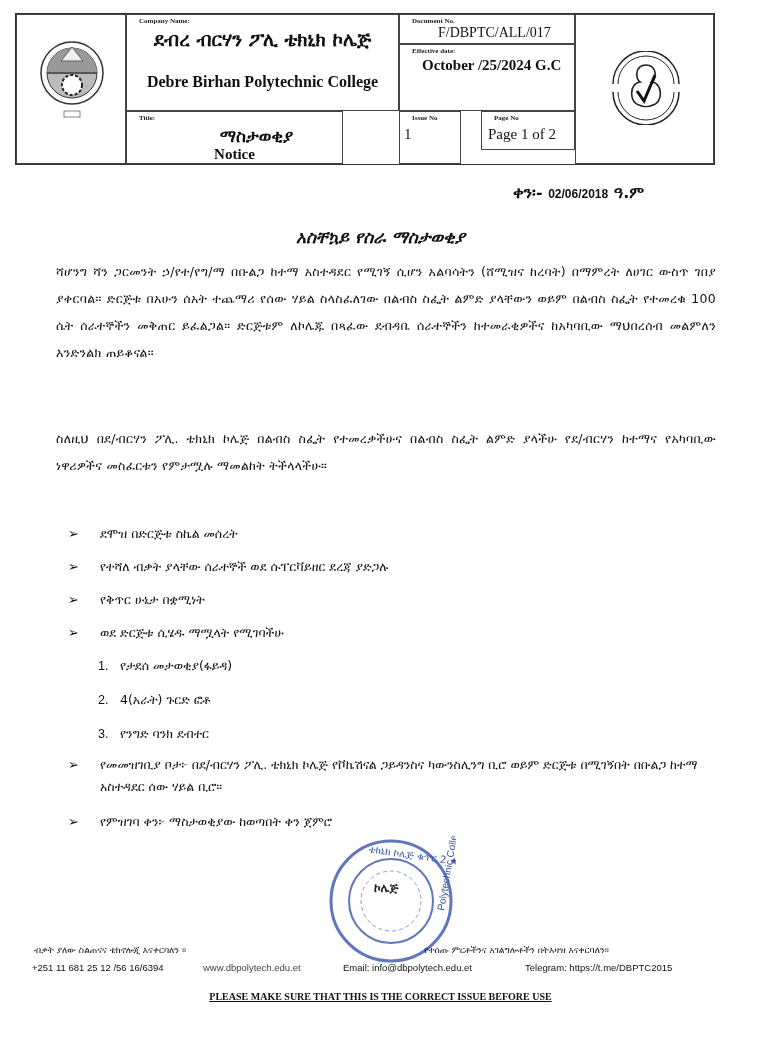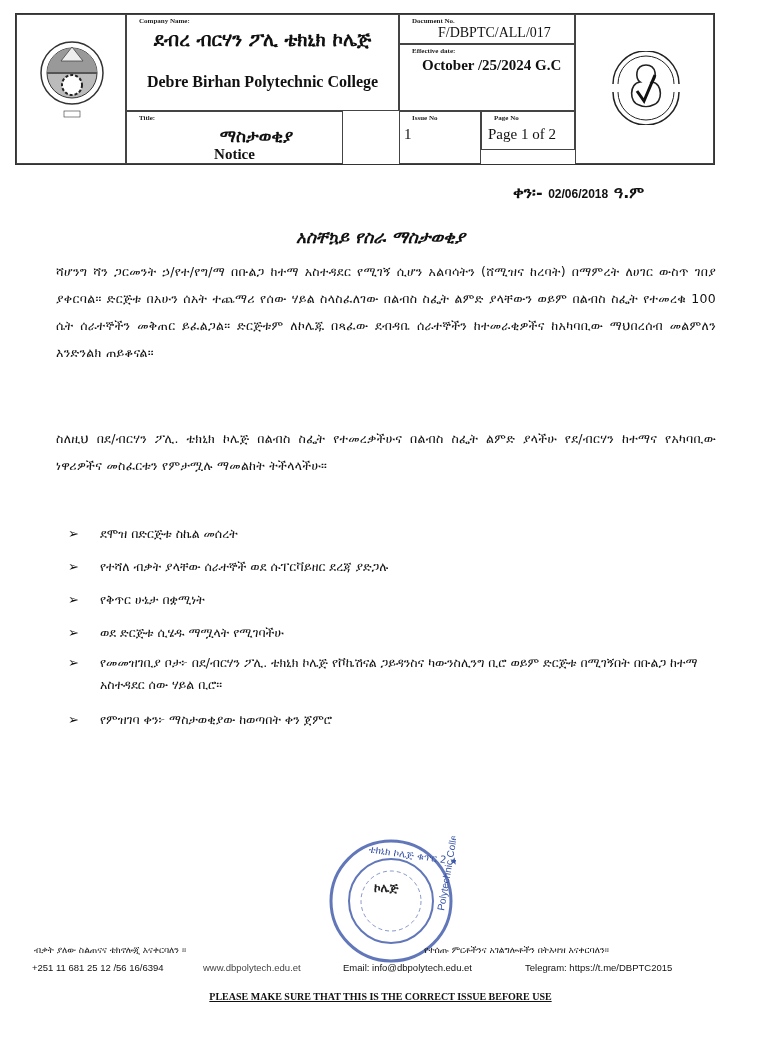--- a/index.html
+++ b/index.html
@@ -5,21 +5,21 @@
   html,body{margin:0;padding:0;background:#fff;}
   body{width:761px;height:1038px;position:relative;overflow:hidden;font-family:"DejaVu Serif",serif;color:#111;}
   .hdr{position:absolute;left:15px;top:13px;width:700px;height:152px;border:1.5px solid #333;box-sizing:border-box;}
   .cell{position:absolute;border:1px solid #444;box-sizing:border-box;}
   .lbl{font-family:"Liberation Serif",serif;font-size:7px;font-weight:bold;position:absolute;left:4px;top:2px;color:#222;padding-left:8px;}
   .logo-cell{left:0;top:0;width:110px;height:150px;}
   .company-cell{left:110px;top:0;width:273px;height:97px;}
   .title-cell{left:110px;top:97px;width:217px;height:53px;}
   .docno-cell{left:383px;top:0;width:176px;height:30px;}
   .eff-cell{left:383px;top:30px;width:176px;height:67px;}
-  .issue-cell{left:383px;top:97px;width:82px;height:53px;}
+  .issue-cell{left:383px;top:97px;width:62px;height:53px;}
   .page-cell{left:465px;top:97px;width:94px;height:39px;}
   .cert-cell{left:559px;top:0;width:139px;height:150px;}
   .company-am{position:absolute;left:0;right:0;top:13px;text-align:center;font-size:19px;font-weight:bold;line-height:22px;font-family:"DejaVu Sans",sans-serif;}
   .company-en{position:absolute;left:0;right:0;top:57px;text-align:center;font-size:16px;font-weight:bold;line-height:20px;font-family:"Liberation Serif",serif;}
   .title-am{position:absolute;left:0;right:0;top:14px;text-align:center;font-size:17px;font-weight:bold;font-family:"DejaVu Sans",sans-serif;padding-left:44px;}
   .title-en{position:absolute;left:0;right:0;top:34px;text-align:center;font-size:15px;font-weight:bold;font-family:"Liberation Serif",serif;}
   .docno-val{position:absolute;left:38px;top:10px;font-size:14px;font-family:"Liberation Serif",serif;}
   .eff-val{position:absolute;left:22px;top:12px;font-size:15px;font-weight:bold;font-family:"Liberation Serif",serif;}
   .issue-val{position:absolute;left:4px;top:14px;font-size:15px;font-family:"Liberation Serif",serif;}
   .page-val{position:absolute;left:6px;top:14px;font-size:15px;font-family:"Liberation Serif",serif;}
@@ -104,20 +104,25 @@
 <div class="heading">አስቸኳይ የስራ ማስታወቂያ</div>
 
 <div class="para p1">ሻሆንግ ሻን ጋርመንት ኃ/የተ/የግ/ማ በቡልጋ ከተማ አስተዳደር የሚገኝ ሲሆን አልባሳትን (ሸሚዝና ከረባት) በማምረት ለሀገር ውስጥ ገበያ ያቀርባል። ድርጅቱ በአሁን ሰአት ተጨማሪ የሰው ሃይል ስላስፈለገው በልብስ ስፌት ልምድ ያላቸውን ወይም በልብስ ስፌት የተመረቁ 100 ሴት ሰራተኞችን መቅጠር ይፈልጋል። ድርጅቱም ለኮሌጁ በጻፈው ደብዳቤ ሰራተኞችን ከተመራቂዎችና ከአካባቢው ማህበረሰብ መልምለን እንድንልክ ጠይቆናል።</div>
 <div class="para p2">ስለዚህ በደ/ብርሃን ፖሊ. ቴክኒክ ኮሌጅ በልብስ ስፌት የተመረቃችሁና በልብስ ስፌት ልምድ ያላችሁ የደ/ብርሃን ከተማና የአካባቢው ነዋሪዎችና መስፈርቱን የምታሟሉ ማመልከት ትችላላችሁ።</div>
 
 <div class="bullets">
   <div class="bl"><span class="arrow">➢</span><span>ደሞዝ በድርጅቱ ስኬል መሰረት</span></div>
   <div class="bl"><span class="arrow">➢</span><span>የተሻለ ብቃት ያላቸው ሰራተኞች ወደ ሱፐርቫይዘር ደረጃ ያድጋሉ</span></div>
   <div class="bl"><span class="arrow">➢</span><span>የቅጥር ሁኔታ በቋሚነት</span></div>
   <div class="bl"><span class="arrow">➢</span><span>ወደ ድርጅቱ ሲሄዱ ማሟላት የሚገባችሁ</span></div>
+  <div class="num-list">
+    <div class="nl"><span class="n">1.</span><span>የታደሰ መታወቂያ(ፋይዳ)</span></div>
+    <div class="nl"><span class="n">2.</span><span>4(አራት) ጉርድ ፎቶ</span></div>
+    <div class="nl"><span class="n">3.</span><span>የንግድ ባንክ ደብተር</span></div>
+  </div>
   <div class="bl" style="line-height:22px;margin-bottom:10px;"><span class="arrow">➢</span><span>የመመዝገቢያ ቦታ፦ በደ/ብርሃን ፖሊ. ቴክኒክ ኮሌጅ የቮኬሽናል ጋይዳንስና ካውንስሊንግ ቢሮ ወይም ድርጅቱ በሚገኝበት በቡልጋ ከተማ አስተዳደር ሰው ሃይል ቢሮ።</span></div>
   <div class="bl"><span class="arrow">➢</span><span>የምዝገባ ቀን፦ ማስታወቂያው ከወጣበት ቀን ጀምሮ</span></div>
 </div>
 
 <svg class="stamp" width="130" height="130" viewBox="0 0 130 130">
   <circle cx="65" cy="65" r="60" fill="none" stroke="#3a55a8" stroke-width="3" opacity="0.8"></circle>
   <circle cx="65" cy="65" r="42" fill="none" stroke="#3a55a8" stroke-width="2" opacity="0.8"></circle>
   <circle cx="65" cy="65" r="30" fill="none" stroke="#3a55a8" stroke-width="1" opacity="0.6" stroke-dasharray="4 3"></circle>
   <text x="48" y="56" font-family="DejaVu Sans, sans-serif" font-size="12" font-weight="bold" fill="#222">ኮሌጅ</text>
   <text x="36" y="20" font-family="DejaVu Sans, sans-serif" font-size="10" fill="#3a55a8" transform="rotate(8 65 65)">ቴክኒክ ኮሌጅ ቁጥር 2 ★</text>

